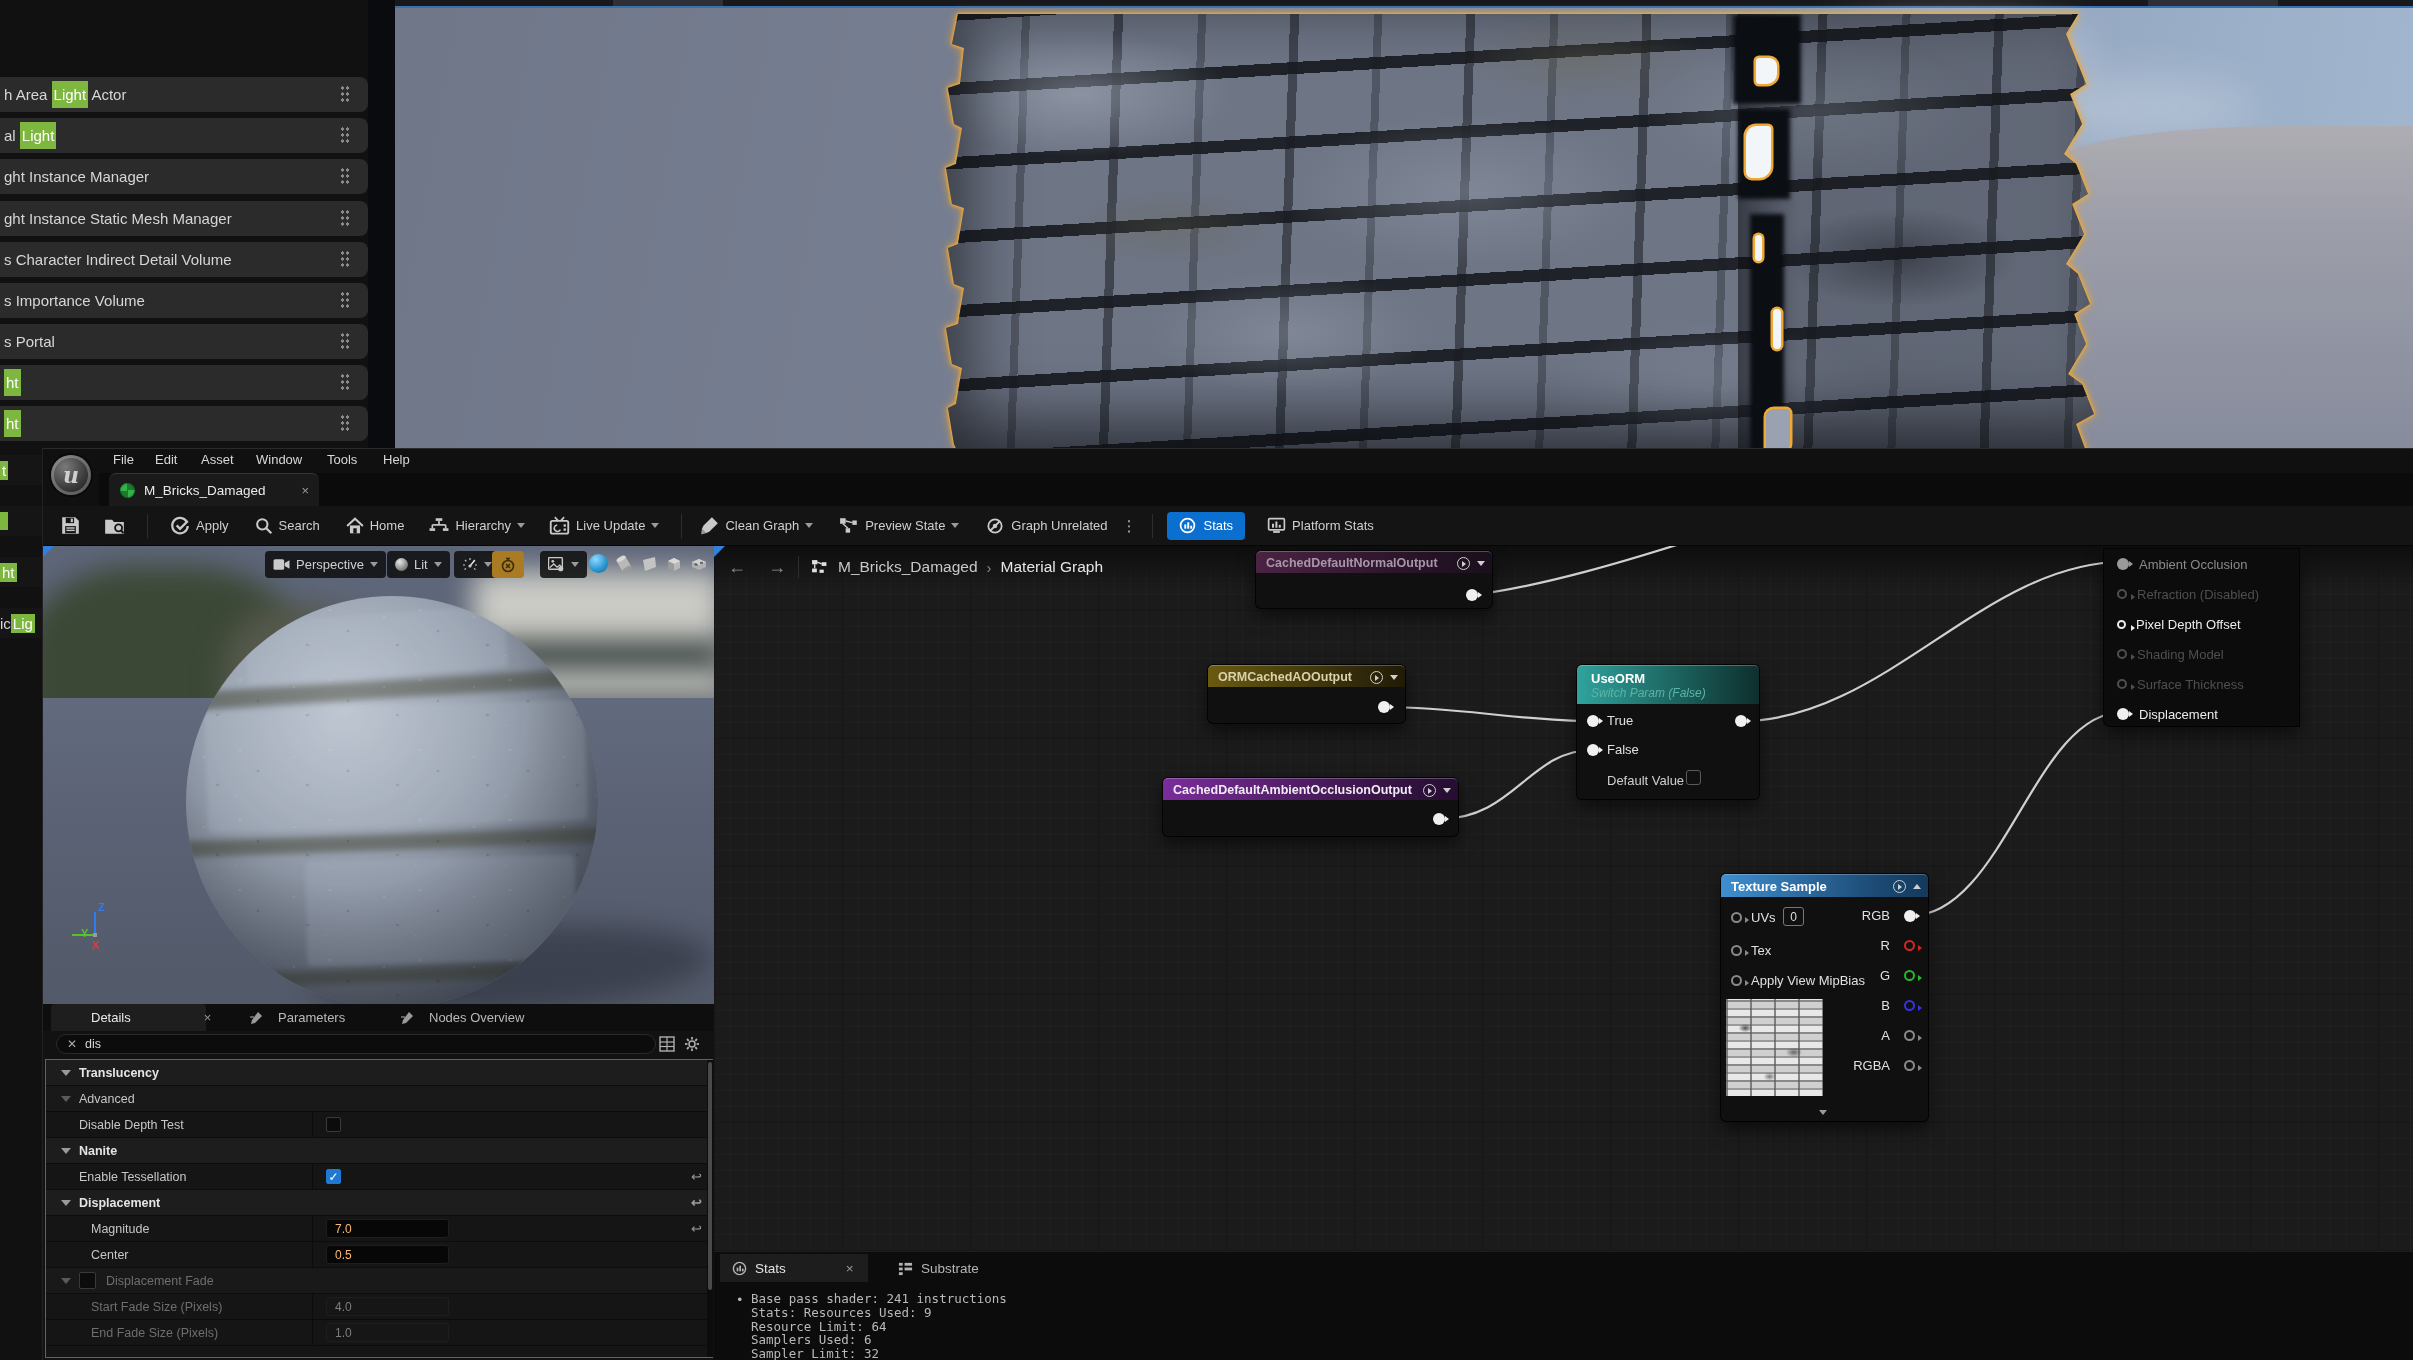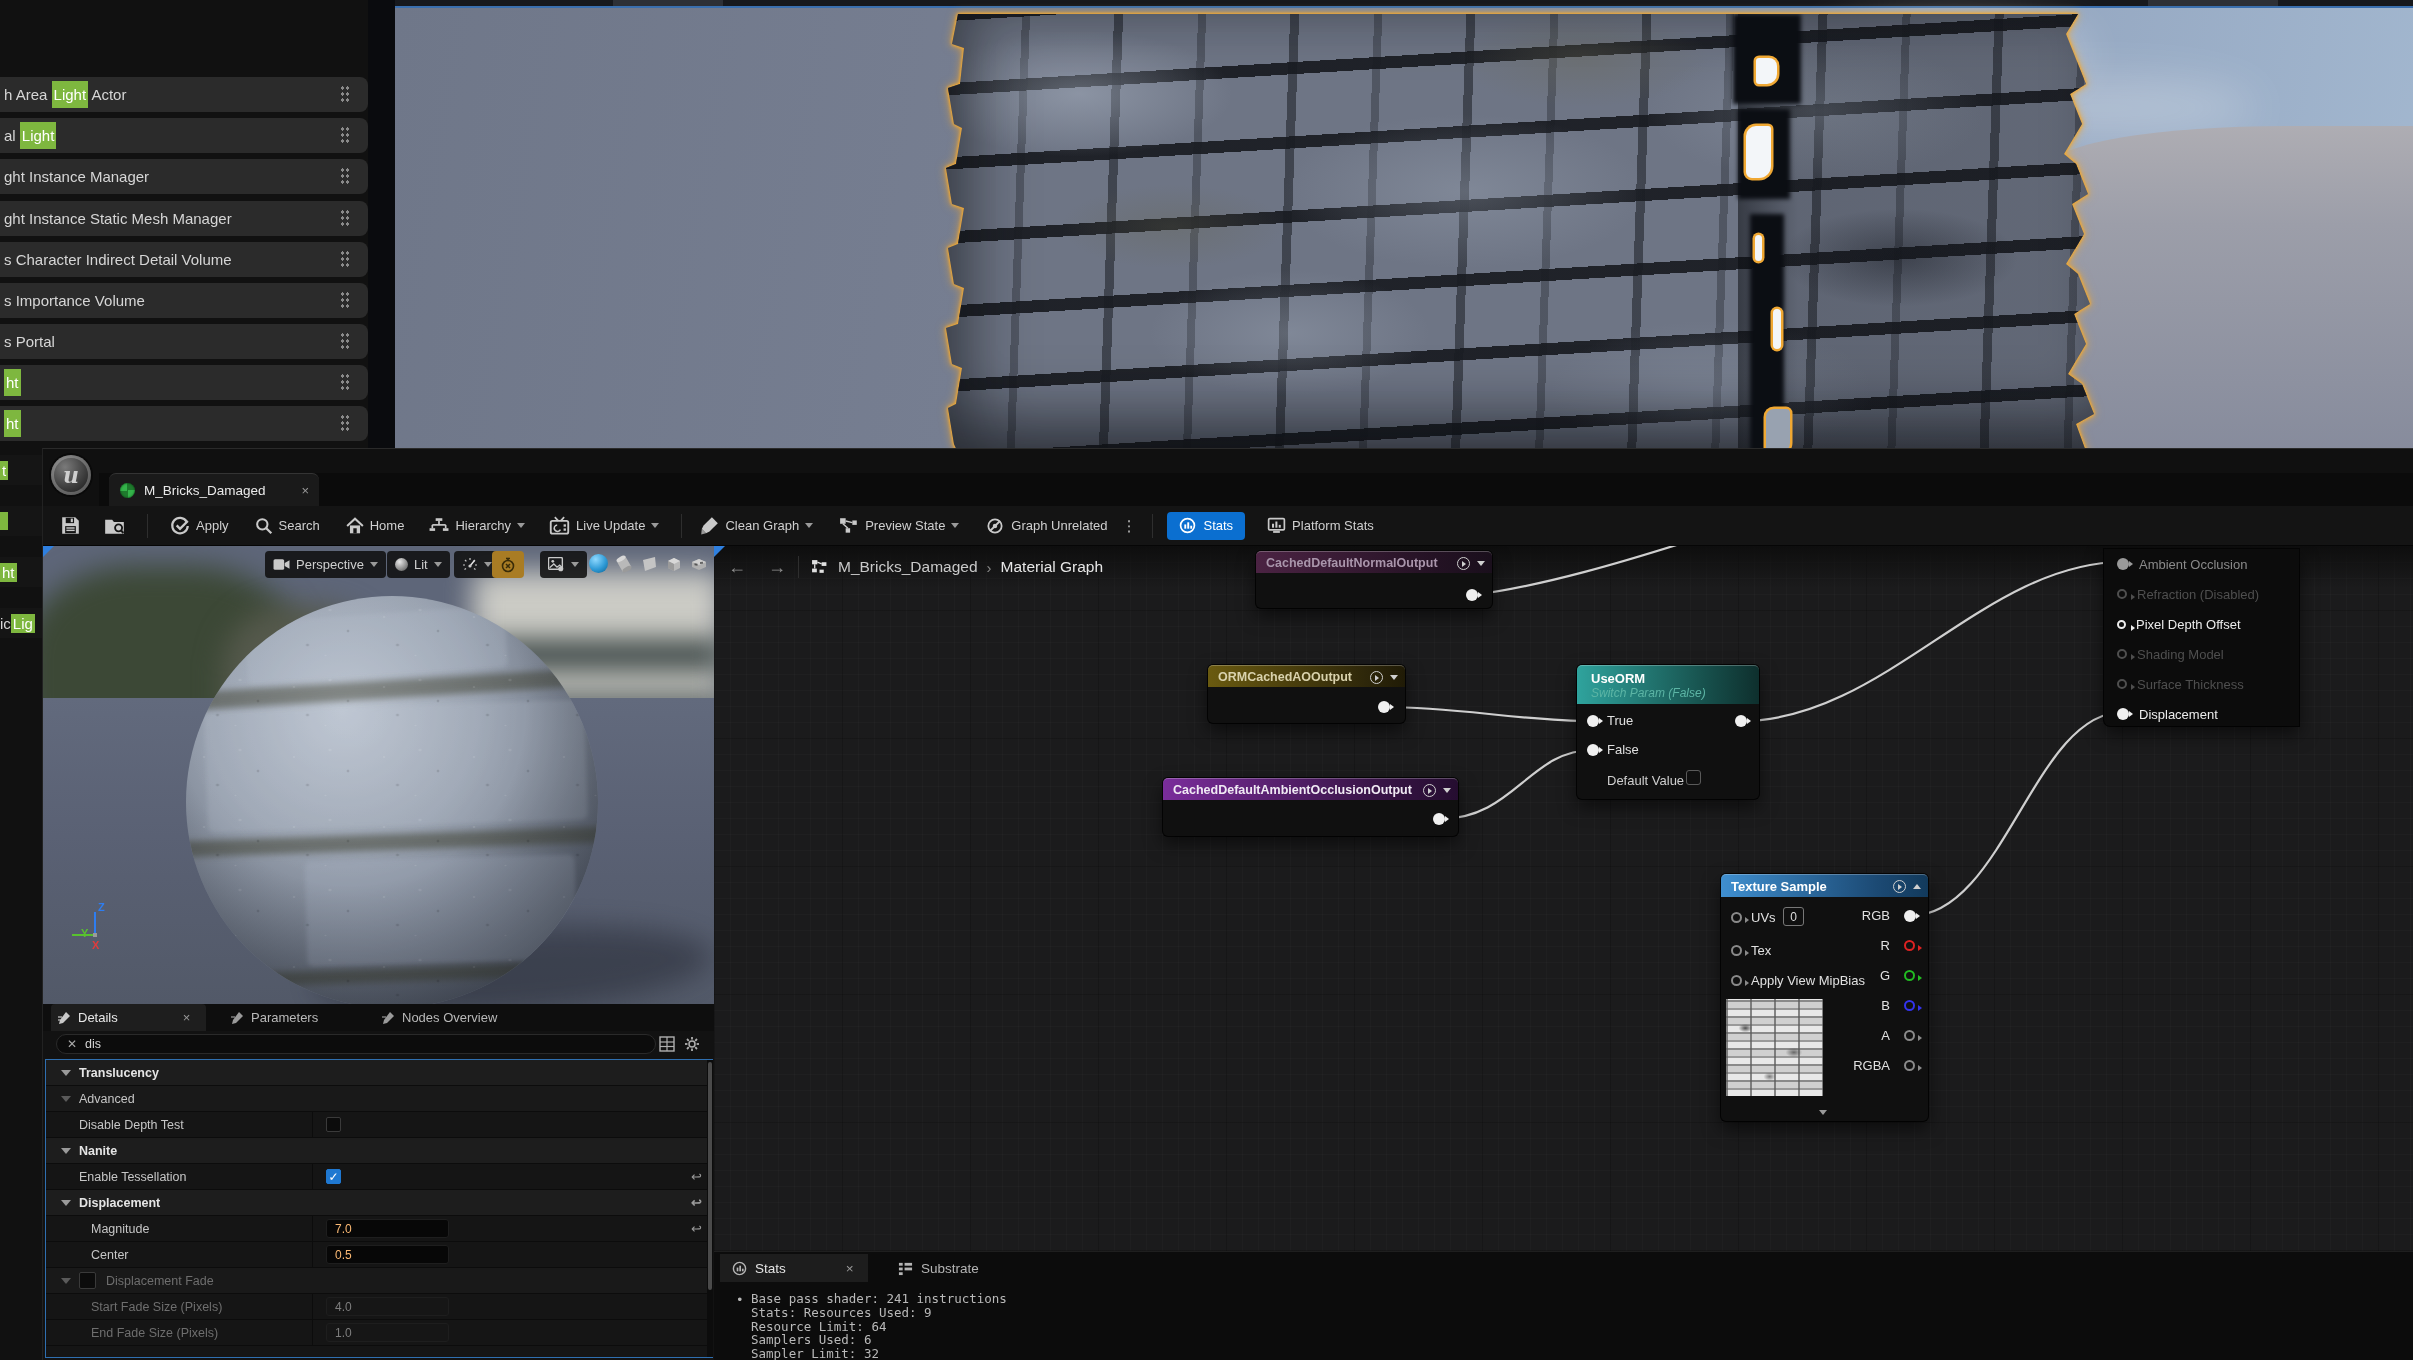--- a/index.html
+++ b/index.html
@@ -97,21 +97,21 @@
      background-size:90px 70px; opacity:.8; }
   #pv-toolbar { position:absolute; left:0; top:3px; width:100%; height:34px; z-index:25; }
   .pvbtn { position:absolute; top:2px; height:27px; background:rgba(16,16,16,.88); border-radius:4px; display:flex; align-items:center; color:#cfcfcf; font-size:13px; gap:6px; padding:0 8px; }
   .pvbtn.gold { background:#a97c24; }
   .shapebtn { position:absolute; top:5px; width:21px; height:21px; }
   #gizmo { position:absolute; left:38px; top:355px; width:70px; height:60px; z-index:20; font-size:11px; font-weight:bold; }
 
   
   #details { position:absolute; left:0; top:555px; width:671px; height:357px; background:#121212; }
   #dtabs { position:absolute; left:0; top:0; width:100%; height:27px; background:#0e0e0e; }
-  .dtab { position:absolute; top:0; height:27px; display:flex; align-items:center; gap:7px; color:#b9b9b9; font-size:13px; padding:0 6px; }
+  .dtab { position:absolute; top:0; height:27px; display:flex; align-items:center; gap:15px; color:#b9b9b9; font-size:13px; padding:0 25px; }
   .dtab.active { background:#1e1e1e; color:#e8e8e8; border-radius:4px 4px 0 0; }
   #dsearchrow { position:absolute; left:0; top:27px; width:100%; height:26px; background:#121212; }
   #dsearch { position:absolute; left:13px; top:3px; width:600px; height:20px; background:#0c0c0c; border:1px solid #2a2a2a; border-radius:10px; display:flex; align-items:center; color:#d6d6d6; font-size:12.5px; }
   #dprops { position:absolute; left:2px; top:55px; width:668px; height:299px; border:1px solid #2f6fb0; background:#151515; }
   .drow { position:relative; width:100%; height:26px; border-bottom:1px solid #0c0c0c; display:flex; align-items:center; font-size:12.5px; color:#c6c6c6; }
   .drow.hdr { background:#1d1d1d; font-weight:bold; color:#e4e4e4; }
   .drow.sub { background:#191919; }
   .drow .arr { width:0; height:0; border-left:5px solid transparent; border-right:5px solid transparent; border-top:6px solid #9a9a9a; margin:0 8px 0 15px; }
   .drow .arr.dim { border-top-color:#5a5a5a; }
   .drow .vsep { position:absolute; left:266px; top:0; width:1px; height:100%; background:#0c0c0c; }
@@ -265,20 +265,28 @@
           <div class="hole grey" style="left:828px;top:395px;width:24px;height:44px;border-radius:8px 4px 10px 4px"></div>
         </div>
       </div>
     </div>
   </div>
 
   <div id="editor" class="abs">
 
     <div id="uelogo">u</div>
 
+    <div id="menubar">
+      <span class="menu-item" style="left:70px">File</span>
+      <span class="menu-item" style="left:112px">Edit</span>
+      <span class="menu-item" style="left:158px">Asset</span>
+      <span class="menu-item" style="left:213px">Window</span>
+      <span class="menu-item" style="left:284px">Tools</span>
+      <span class="menu-item" style="left:340px">Help</span>
+    </div>
 
     <div id="tabrow">
       <div id="asset-tab">
         <span class="ticon"></span>
         <span>M_Bricks_Damaged</span>
         <span class="tclose">×</span>
       </div>
     </div>
 
     <div id="wintoolbar">

